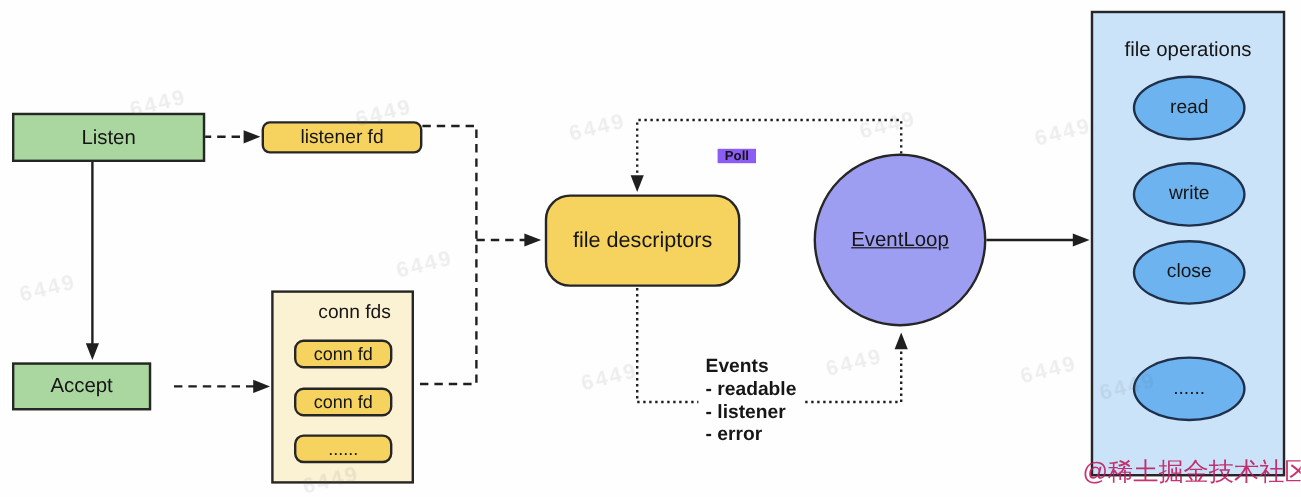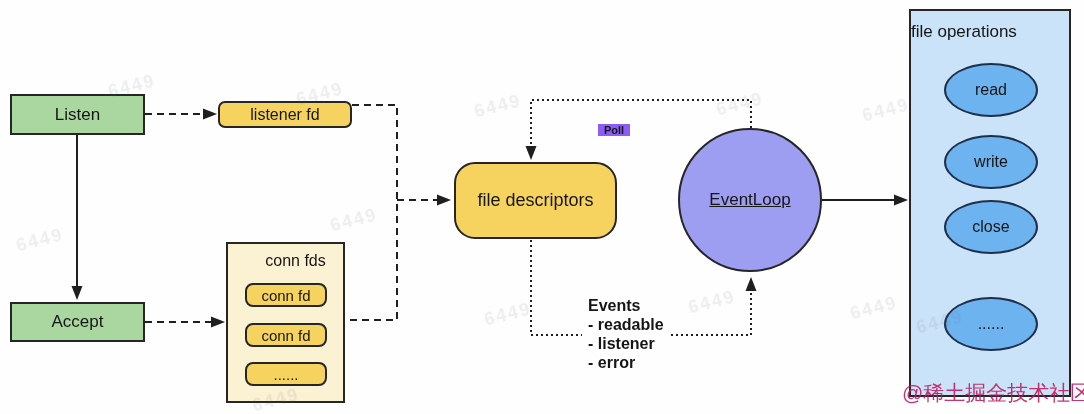--- a/index.html
+++ b/index.html
@@ -4,39 +4,39 @@
 <style>
   html,body{margin:0;padding:0;background:#ffffff;}
   body{font-family:"Liberation Sans", sans-serif;color:#161616;}
   #canvas{position:relative;width:1084px;height:414px;background:#fefefe;overflow:hidden;}
   #wires{position:absolute;left:0;top:0;width:1084px;height:414px;pointer-events:none;}
 
   .node{position:absolute;display:flex;align-items:center;justify-content:center;
         box-sizing:border-box;border:2px solid #262626;}
   .green{background:#aad7a0;font-size:17px;}
   .yellow{background:#f6d35e;}
-  .listen{left:10px;top:94px;width:135px;height:41px;}
-  .accept{left:10px;top:302px;width:135px;height:40px;}
+  .listen{left:10px;top:94px;width:161px;height:41px;}
+  .accept{left:10px;top:302px;width:116px;height:40px;}
   .listener-fd{left:218px;top:101px;width:134px;height:27px;border-radius:7px;font-size:16px;}
 
   .conn-fds{position:absolute;left:226px;top:242px;width:119px;height:161px;
             background:#fbf1d3;border:2px solid #262626;box-sizing:border-box;}
   .conn-title{text-align:center;font-size:16px;margin-top:8px;margin-left:20px;}
   .conn-item{position:absolute;left:17px;width:82px;height:24px;border-radius:8px;
              background:#f6d35e;border:2px solid #262626;box-sizing:border-box;
              display:flex;align-items:center;justify-content:center;font-size:15px;}
 
   .file-desc{left:454px;top:162px;width:163px;height:77px;border-radius:21px;font-size:18px;}
 
   .event-loop{left:678px;top:128px;width:144px;height:144px;border-radius:50%;
               background:#9d9df1;font-size:17px;text-decoration:underline;}
 
   .file-ops{position:absolute;left:909px;top:9px;width:162px;height:388px;
             background:#cae3f8;border:2px solid #262626;box-sizing:border-box;}
-  .file-ops-title{font-size:17px;margin-top:11px;}
+  .file-ops-title{text-align:center;font-size:17px;margin-top:21px;}
   .op{position:absolute;left:33px;width:94px;height:54px;border-radius:50%;
       background:#6db3ef;border:2px solid #20304a;box-sizing:border-box;
       display:flex;align-items:center;justify-content:center;font-size:16px;}
 
   .poll-label{position:absolute;left:598px;top:88px;background:#8b5cf6;
               padding:0 6px;font-weight:bold;font-size:11px;margin-top:36px;}
   .events-block{position:absolute;left:582px;top:295px;background:#fefefe;
                 padding:1px 6px;font-weight:bold;font-size:16px;line-height:19px;}
 
   .wm-community{position:absolute;left:902px;top:379px;width:182px;font-size:21px;

